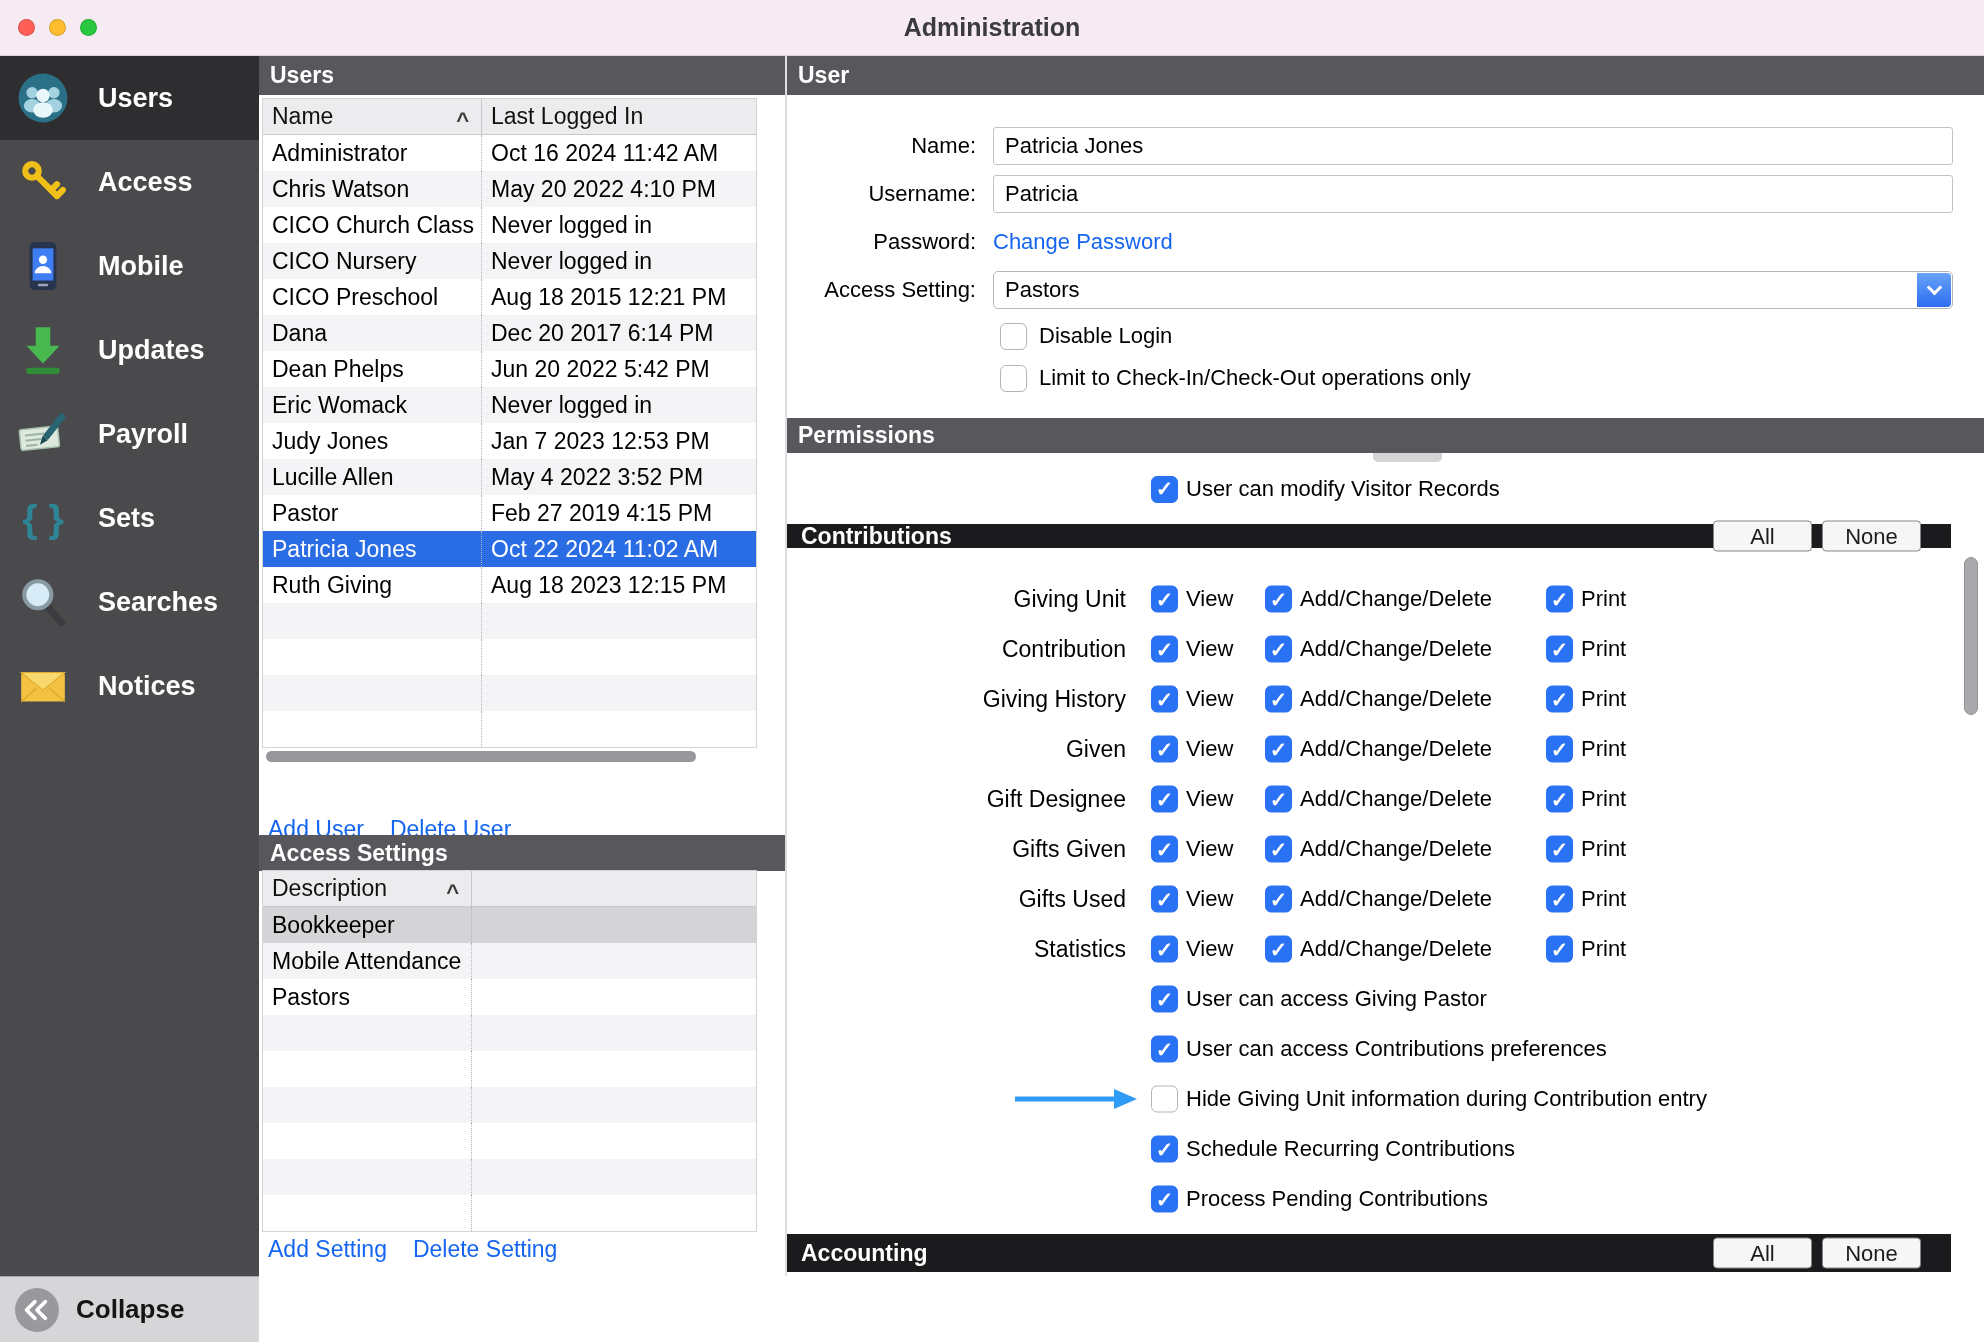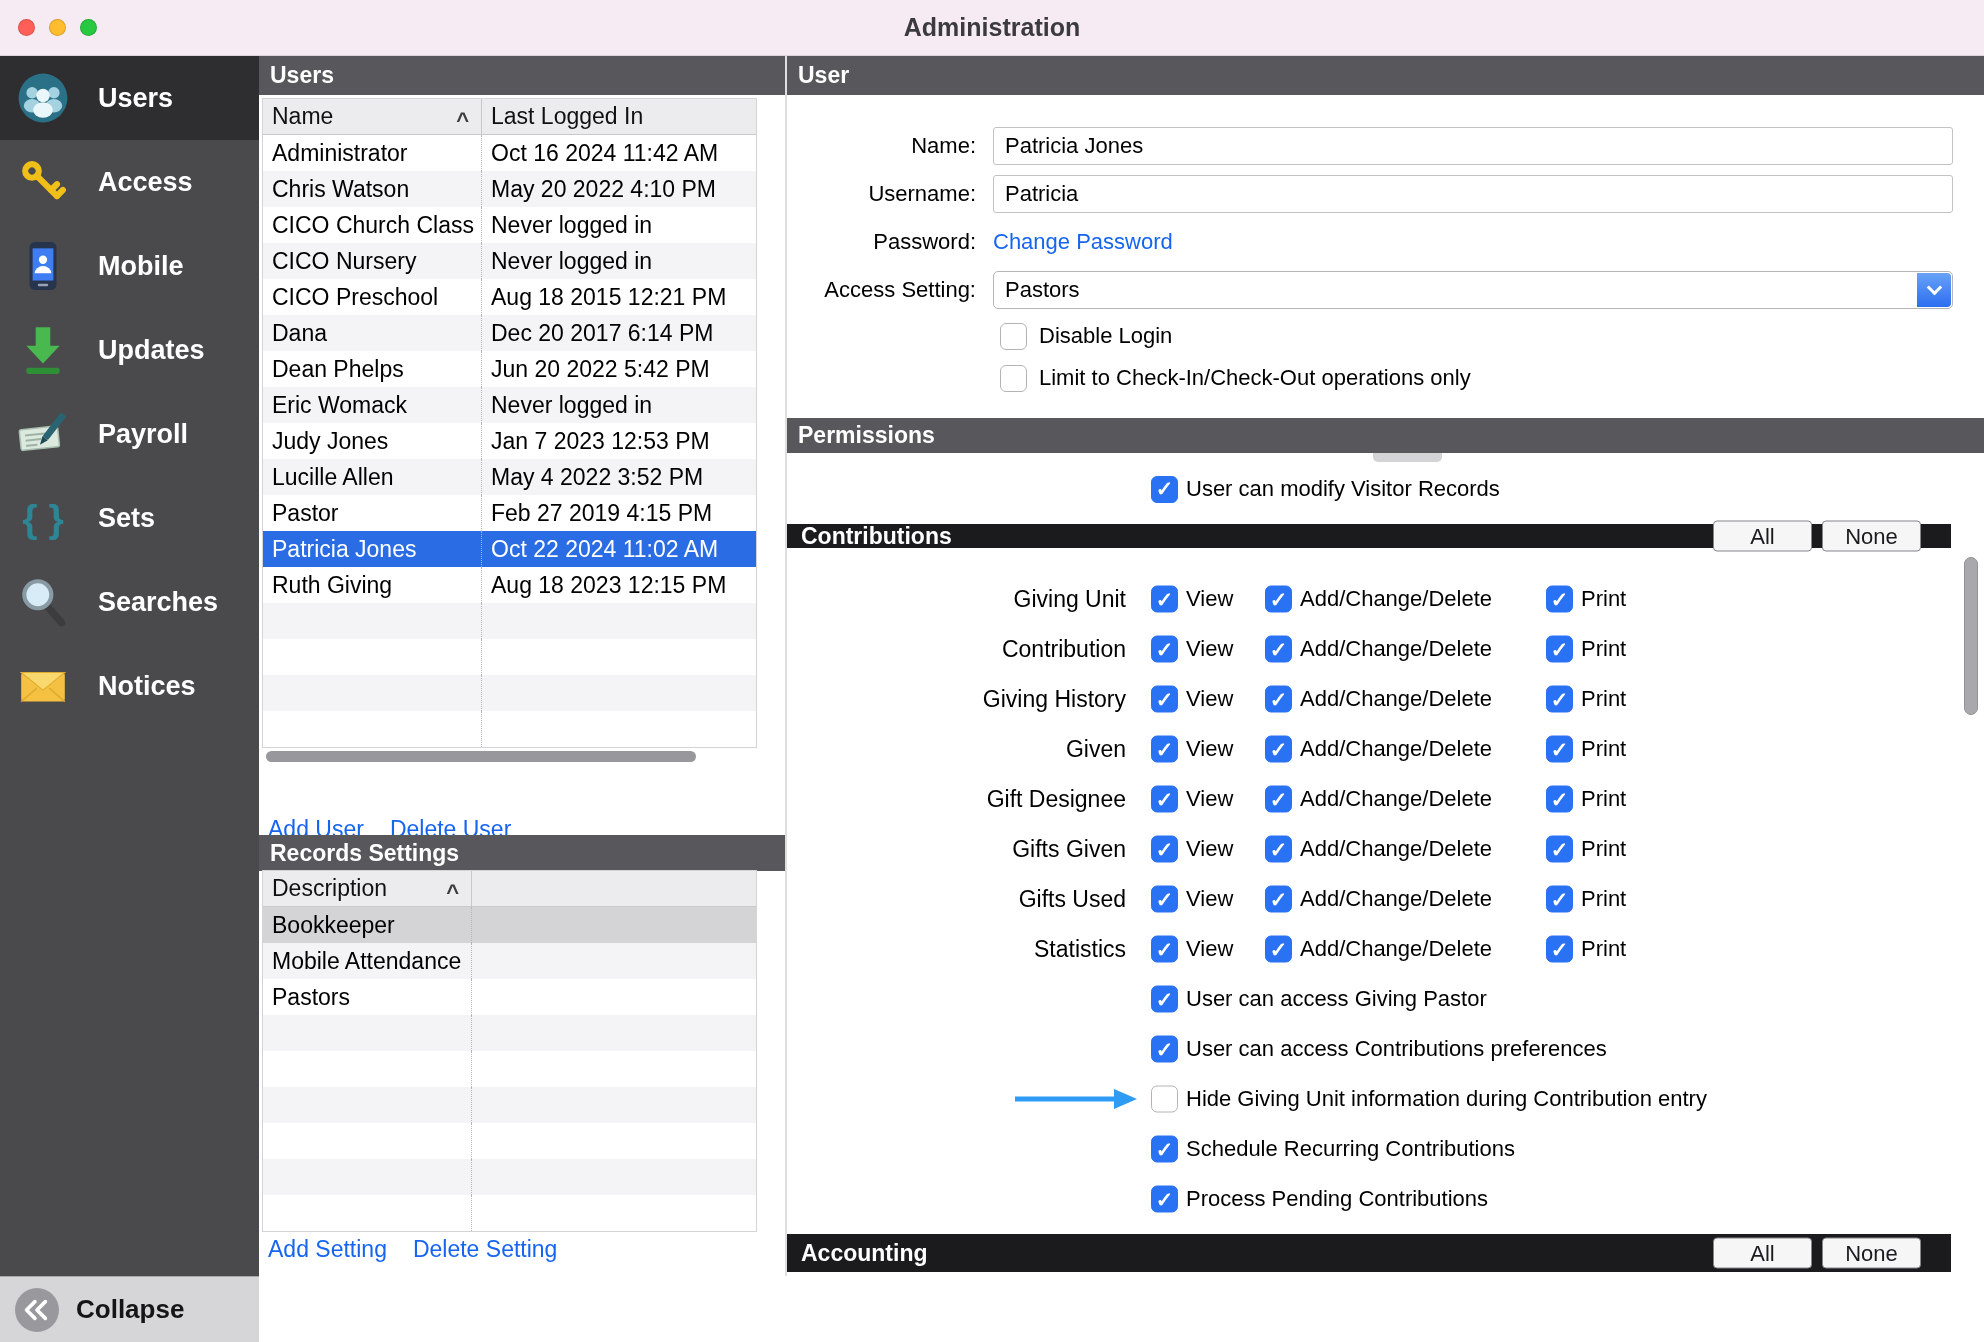--- a/index.html
+++ b/index.html
@@ -345,21 +345,21 @@
     </div>
     <div class="h-scroll">
       <div class="h-thumb"></div>
     </div>
     <div class="links users-links">
       <a class="link">Add User</a>
       <a class="link">Delete User</a>
     </div>
 
     <div class="panel-header access-ph">
-      <span>Records Settings</span>
+      <span>Access Settings</span>
     </div>
     <div class="table access-table">
       <div class="thead">
         <div class="hcell cdesc">
           <span>Description</span>
           <span class="caret">^</span>
         </div>
         <div class="hcell rest"></div>
       </div>
       <div class="tbody" id="access-rows">

